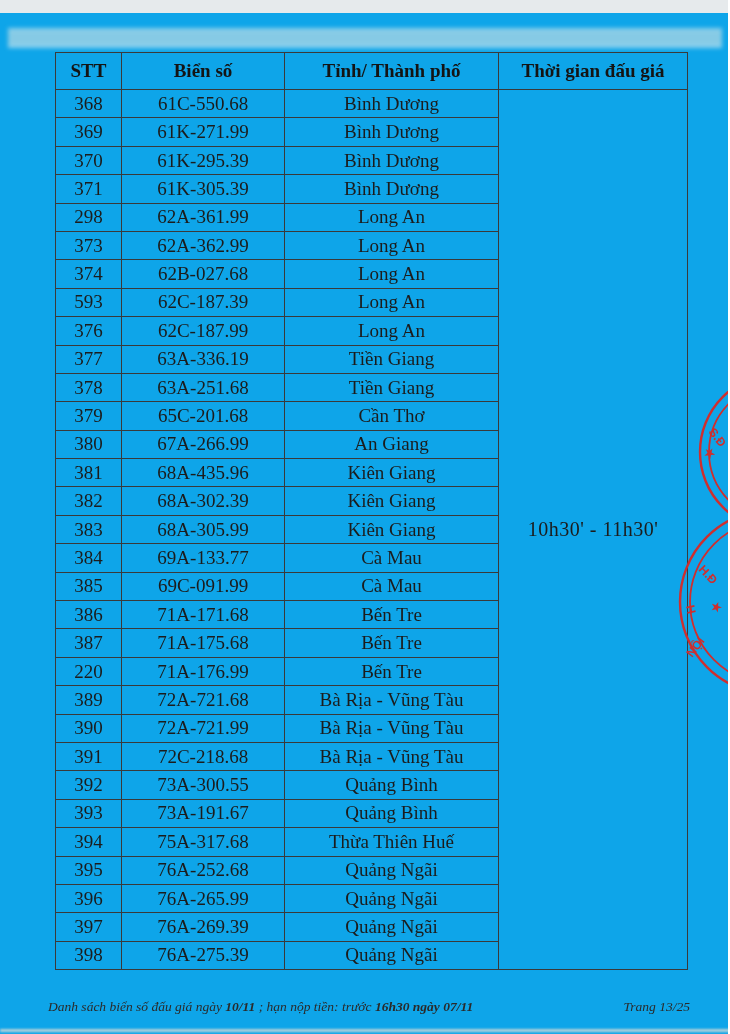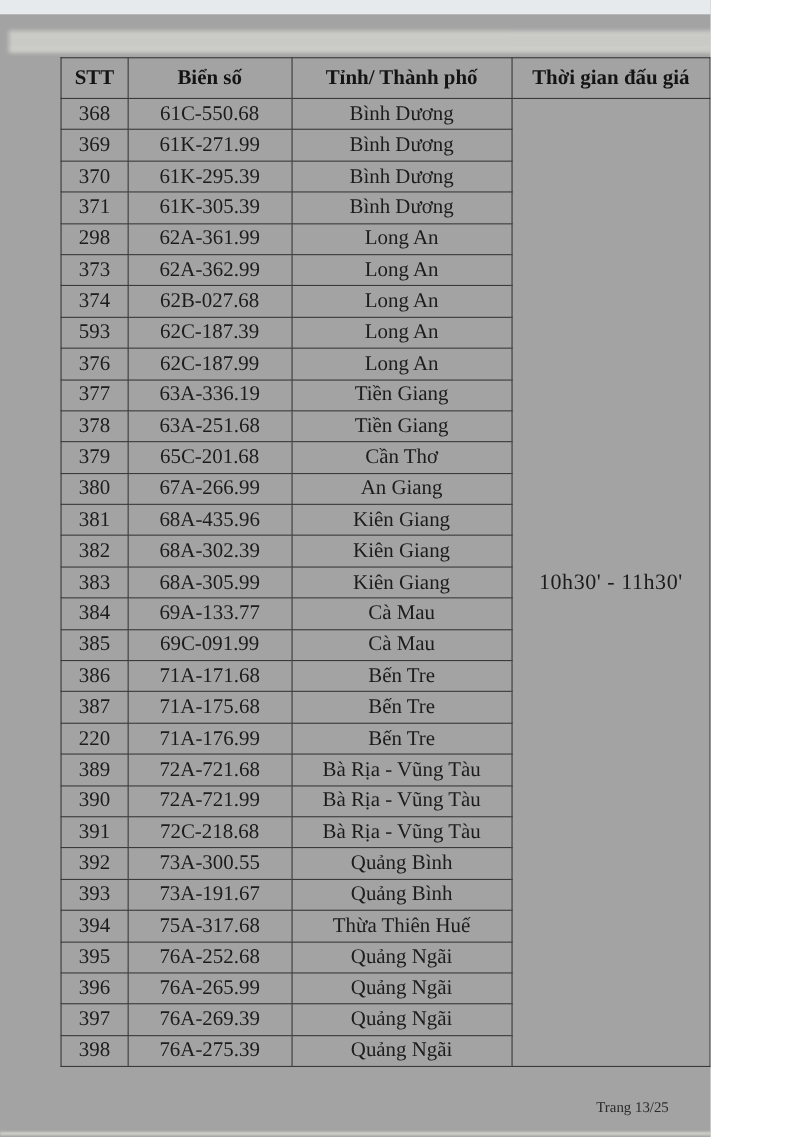--- a/index.html
+++ b/index.html
@@ -1,19 +1,19 @@
 <!DOCTYPE html>
 <html><head>
 <meta charset="utf-8">
 <style>
   html,body{margin:0;padding:0;}
   .page{
     position:relative;
-    width:646px;height:1034px;
-    background:#a3a3a3;
+    width:728px;height:1034px;
+    background:#0ea5e9;
     overflow:hidden;
     font-family:"Liberation Serif", serif;
     color:#1c1c1c;
   }
   .scan-top-band{
     position:absolute;left:0;top:0;width:730px;height:13px;
     background:#e6eaec;
   }
   .scan-shadow{
     position:absolute;left:8px;top:28px;width:714px;height:20px;
@@ -47,21 +47,21 @@
     font-weight:normal;font-size:20px;letter-spacing:.5px;
   }
   .footer-note{
     position:absolute;left:48px;top:999px;
     font-size:13.5px;font-style:italic;color:#2a2a2a;
     white-space:nowrap;
   }
   .footer-note b{font-weight:bold;}
   .page-number{
     position:absolute;right:38px;top:999px;
-    font-size:13.5px;color:#2a2a2a;
+    font-size:13.5px;color:#2a2a2a;font-style:italic;
   }
   .stamp-svg{
     position:absolute;left:610px;top:380px;
     pointer-events:none;
   }
   .stamp-svg text{
     font-family:"Liberation Sans", sans-serif;
     font-weight:bold;
     fill:#cf2e2e;
   }
@@ -262,16 +262,17 @@
     <g stroke="#cf2e2e" fill="none">
       <circle cx="162" cy="222" r="92" stroke-width="2.4"></circle>
       <circle cx="162" cy="222" r="82" stroke-width="1.8"></circle>
     </g>
     <text x="88" y="190" font-size="12" transform="rotate(46 88 190)">H.Đ</text>
     <text x="76" y="226" font-size="12" transform="rotate(78 76 226)">H</text>
     <text x="100" y="229" font-size="12" transform="rotate(20 100 229)">★</text>
     <text x="82" y="278" font-size="12" transform="rotate(-52 82 278)">NỘI</text>
   </svg>
 
+  <div class="footer-note"><span>Danh sách biển số đấu giá ngày </span><b>10/11</b><span> ; hạn nộp tiền: trước </span><b>16h30 ngày 07/11</b></div>
 
   <div class="page-number">Trang 13/25</div>
 
 </div>
 
 </body></html>

